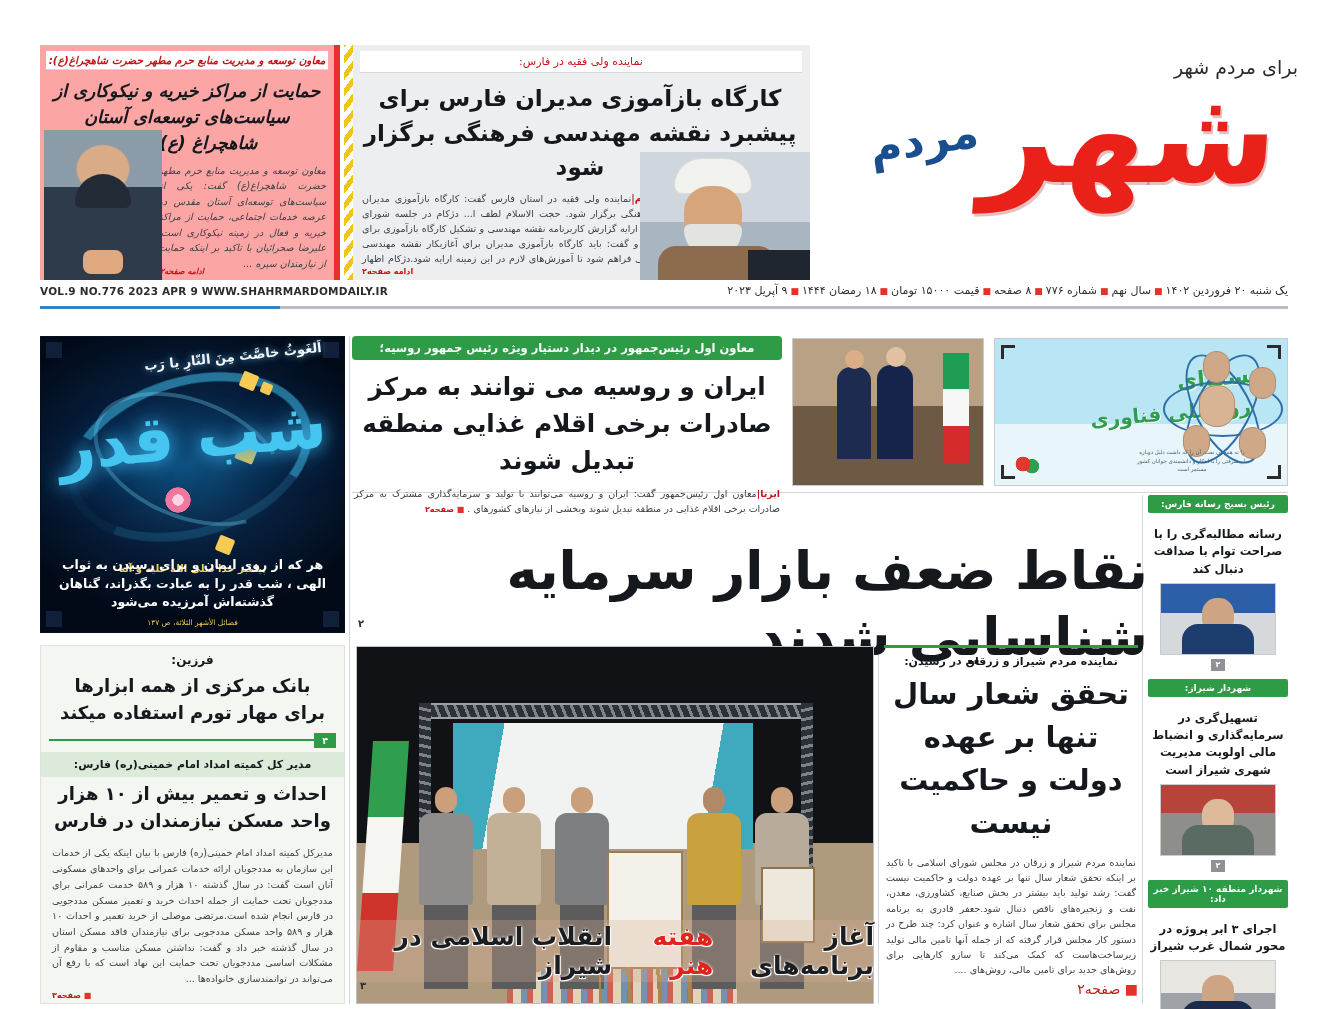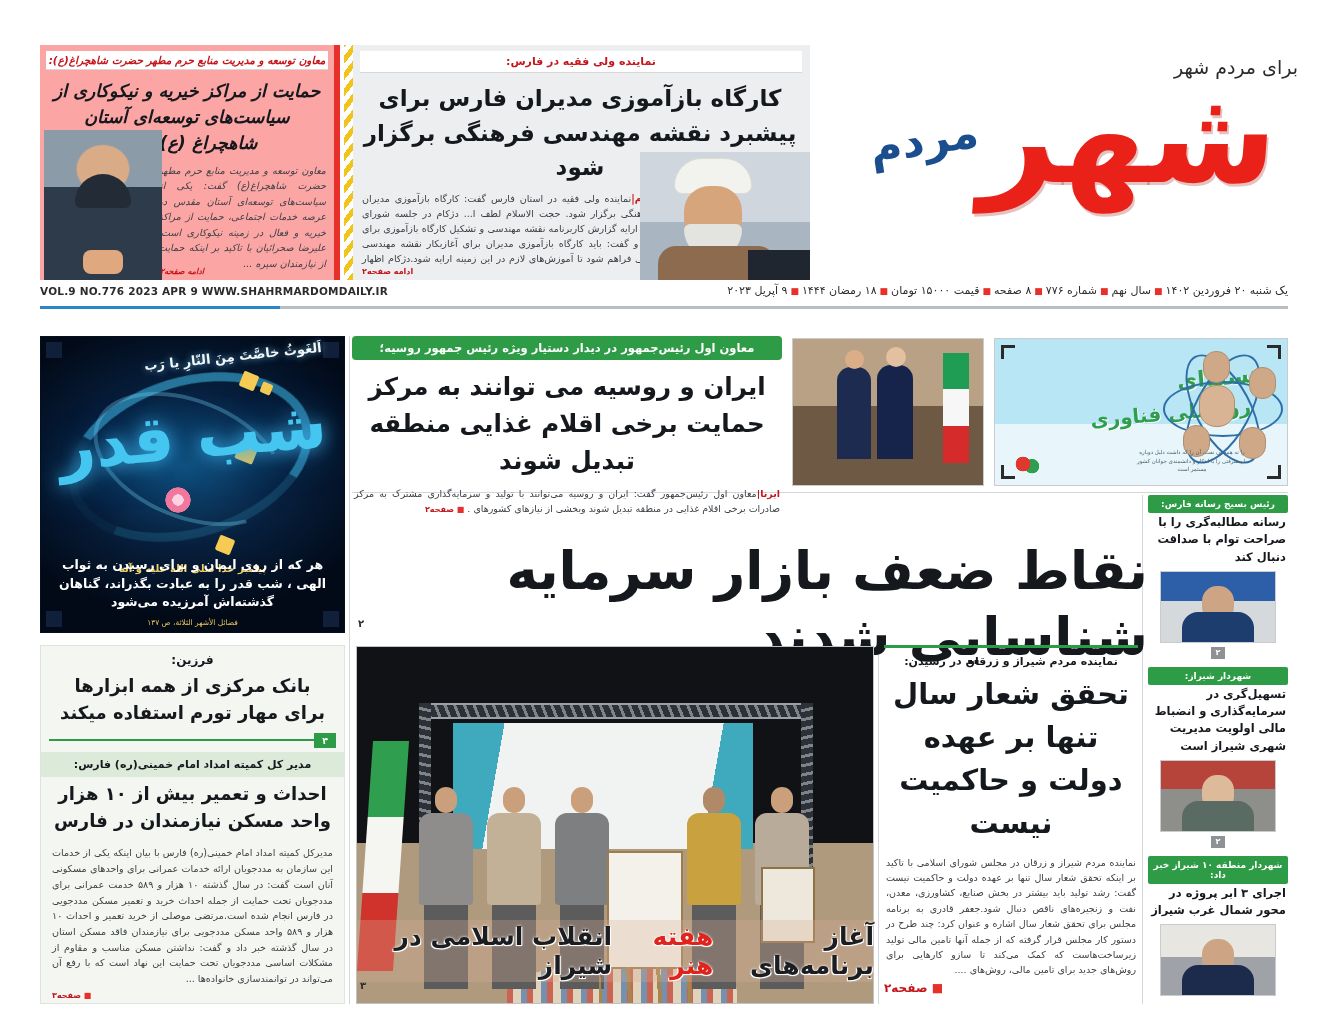--- a/index.html
+++ b/index.html
@@ -76,21 +76,21 @@
   .art-cleric {
     position: absolute; left: 344px; top: 45px; width: 466px; height: 235px;
     background: #eceef0; overflow: hidden;
   }
   .art-cleric .stripe {
     position: absolute; left: 0; top: 0; width: 9px; height: 100%;
     background: repeating-linear-gradient(-52deg, #f0c419 0 5px, #ffffff 5px 10px);
   }
   .art-cleric .kicker-bar {
     margin: 6px 8px 0 16px; background: #fff; text-align: center;
-    font-size: 11px; font-weight: 700; color: #c4161c; padding: 4px 2px;
+    font-size: 11px; font-weight: 400; color: #c4161c; padding: 4px 2px;
     border-bottom: 1px solid #d7d7d7;
   }
   .art-cleric h2 {
     font-size: 23px; font-weight: 700; color: #15181c; line-height: 1.5;
     text-align: center; padding: 8px 12px 6px 18px; letter-spacing: -.5px;
   }
   .art-cleric .body {
     font-size: 9.6px; line-height: 1.58; color: #3a3f44; text-align: justify;
     padding: 0 10px 0 18px; direction: rtl;
   }
@@ -398,32 +398,32 @@
     direction: rtl; padding-bottom: 5px;
   }
   .art-mp h3 {
     text-align: center; font-size: 29px; font-weight: 700; color: #15181c;
     direction: rtl; line-height: 1.48; letter-spacing: -.7px; padding-bottom: 6px;
   }
   .art-mp .body {
     font-size: 9.5px; line-height: 1.62; color: #3a3f44; text-align: justify;
     direction: rtl; padding: 4px 2px 0 2px;
   }
-  .art-mp .cont { text-align: left; font-size: 12px; font-weight: 700; color: #c4161c; padding-top: 3px; }
+  .art-mp .cont { text-align: right; font-size: 14px; font-weight: 400; color: #c4161c; padding-top: 3px; }
 
   
   .sidebar { position: absolute; left: 1148px; top: 495px; width: 140px; height: 510px; }
   .side-item { margin-bottom: 8px; }
   .side-item .bar {
     background: #2e9c46; color: #fff; text-align: center; direction: rtl;
     font-size: 9px; font-weight: 700; padding: 4px 3px; border-radius: 2px;
   }
   .side-item h4 {
-    text-align: right; direction: rtl; font-size: 11.5px; font-weight: 700;
-    color: #15181c; line-height: 1.5; padding: 1px 2px 5px 2px; letter-spacing: -.3px;
+    text-align: center; direction: rtl; font-size: 11.5px; font-weight: 700;
+    color: #15181c; line-height: 1.5; padding: 13px 2px 5px 2px; letter-spacing: -.3px;
   }
   .side-photo {
     width: 116px; height: 72px; margin: 0 auto; border: 1px solid #c8ccd0; overflow: hidden;
     position: relative;
   }
   .side-photo .head { position:absolute; left:50%; transform:translateX(-50%); top:14px;
     width:32px; height:36px; border-radius:15px; background:#cda585; }
   .side-photo .body-s { position:absolute; left:50%; transform:translateX(-50%); bottom:0;
     width:72px; height:30px; border-radius:16px 16px 0 0; }
   .sp1 { background: linear-gradient(#2c5fa8 0 42%, #d6d9dc 42% 100%); }
@@ -510,21 +510,21 @@
     <div class="arabic">اَلغَوثُ خاصَّتَ مِنَ النّارِ یا رَب</div>
     <div class="title">شب قدر</div>
     <div class="flower"></div>
     <div class="src">پیامبر خدا صلی الله علیه و آله</div>
     <div class="hadith">هر که از روی ایمان و برای رسیدن به ثواب الهی ، شب قدر را به عبادت بگذراند، گناهان گذشته‌اش آمرزیده می‌شود</div>
     <div class="ref">فضائل الأشهر الثلاثة، ص ۱۳۷</div>
   </div>
 
   <div class="art-russia">
     <div class="green-bar">معاون اول رئیس‌جمهور در دیدار دستیار ویژه رئیس جمهور روسیه؛</div>
-    <h2>ایران و روسیه می توانند به مرکز حمایت برخی اقلام غذایی منطقه تبدیل شوند</h2>
+    <h2>ایران و روسیه می توانند به مرکز صادرات برخی اقلام غذایی منطقه تبدیل شوند</h2>
     <div class="body"><span class="lead">ایرنا|</span><span>معاون اول رئیس‌جمهور گفت: ایران و روسیه می‌توانند با تولید و سرمایه‌گذاری مشترک به مرکز صادرات برخی اقلام غذایی در منطقه تبدیل شوند وبخشی از نیازهای کشورهای  .</span>
       <span class="page-ref"><span class="sq">■</span> <span>صفحه۲</span></span>
     </div>
   </div>
 
   <div class="photo-meeting">
     <div class="wall"></div>
     <div class="p1"></div>
     <div class="p2"></div>
     <div class="flag"></div>

